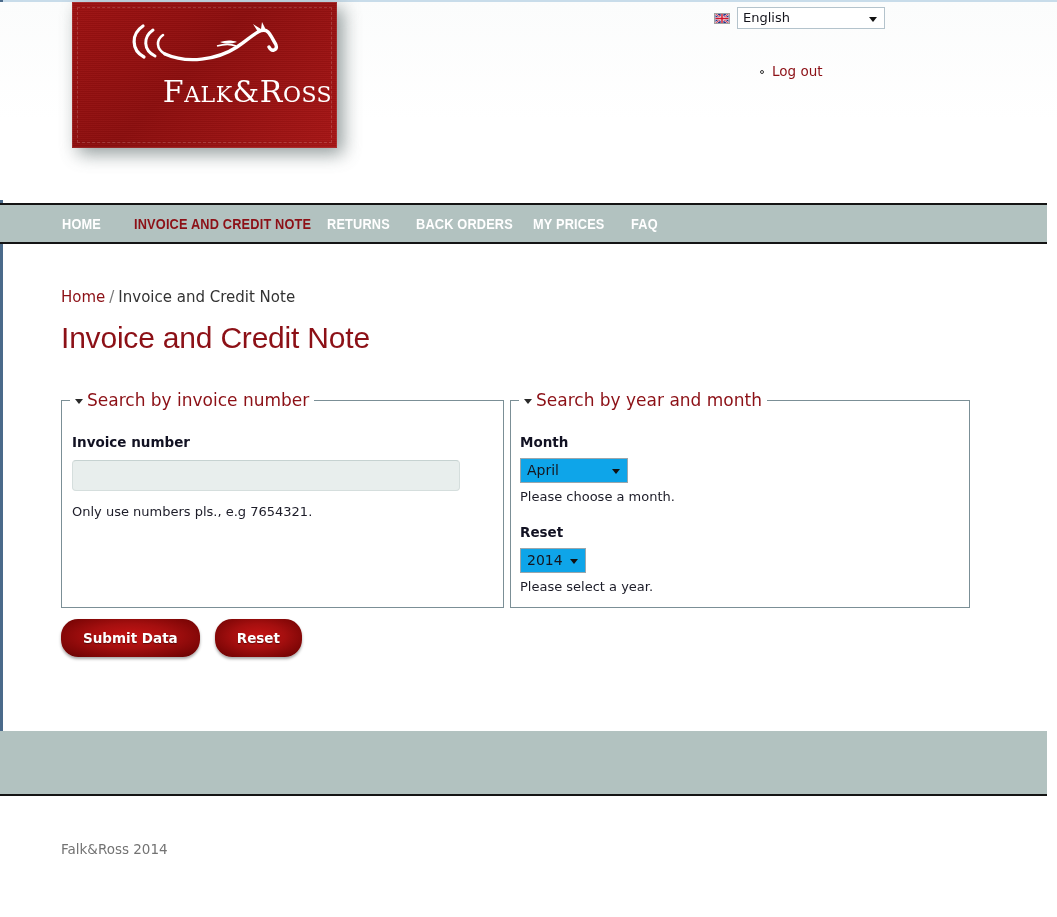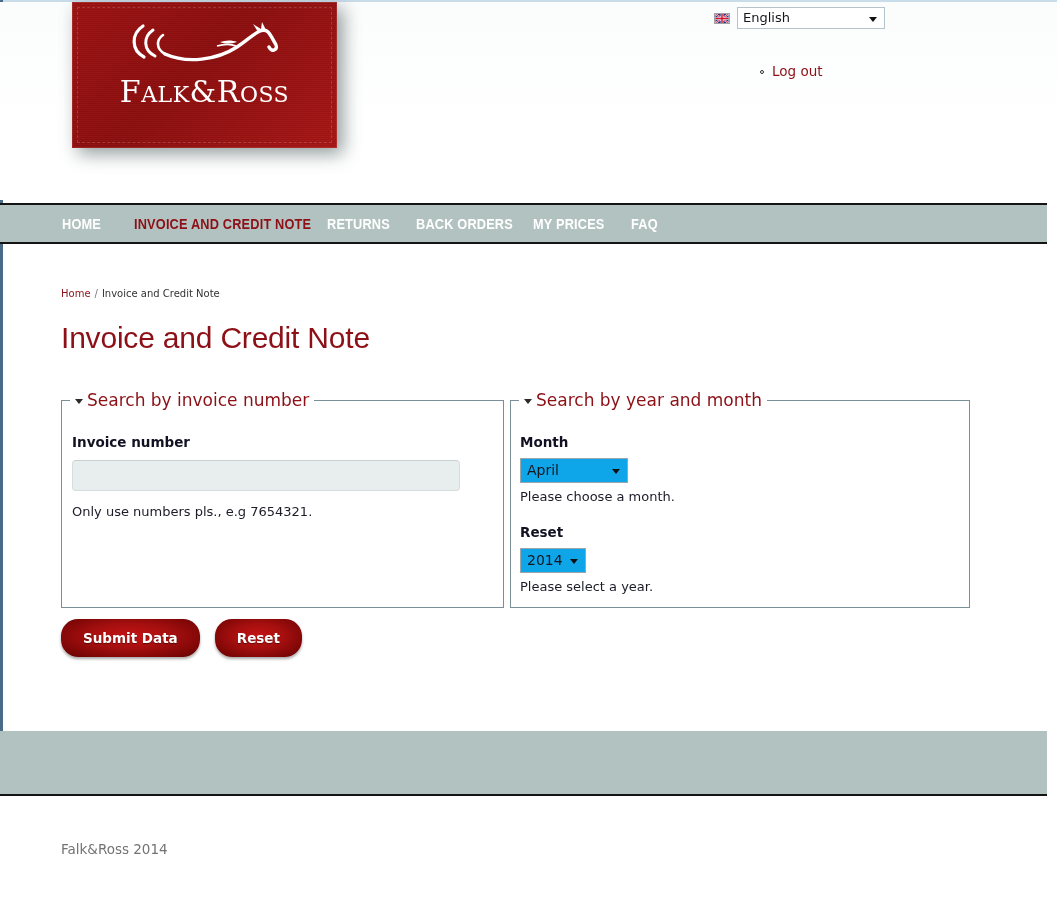--- a/index.html
+++ b/index.html
@@ -96,20 +96,21 @@
   .logo-text {
     position: absolute;
     left: 0;
     top: 72px;
     width: 100%;
     text-align: center;
     font-family: "DejaVu Serif", serif;
     font-size: 30px;
     letter-spacing: .5px;
     color: #ffffff;
+    padding-left: 43px;
   }
   .logo-text .sc { font-size: 22px; }
 
   .lang-row {
     position: absolute;
     left: 714px;
     top: 5px;
     display: flex;
     align-items: center;
     gap: 7px;
@@ -205,21 +206,21 @@
     left: 4px;
     top: 246px;
     width: 1053px;
     height: 484px;
     background: #ffffff;
   }
   .breadcrumb {
     position: absolute;
     left: 57px;
     top: 42px;
-    font-size: 10px;
+    font-size: 15px;
     color: #333;
   }
   .breadcrumb a {
     color: #8c1016;
     text-decoration: none;
   }
   .breadcrumb .sep { color: #777; margin: 0 4px; }
   .page-title {
     position: absolute;
     left: 57px;

